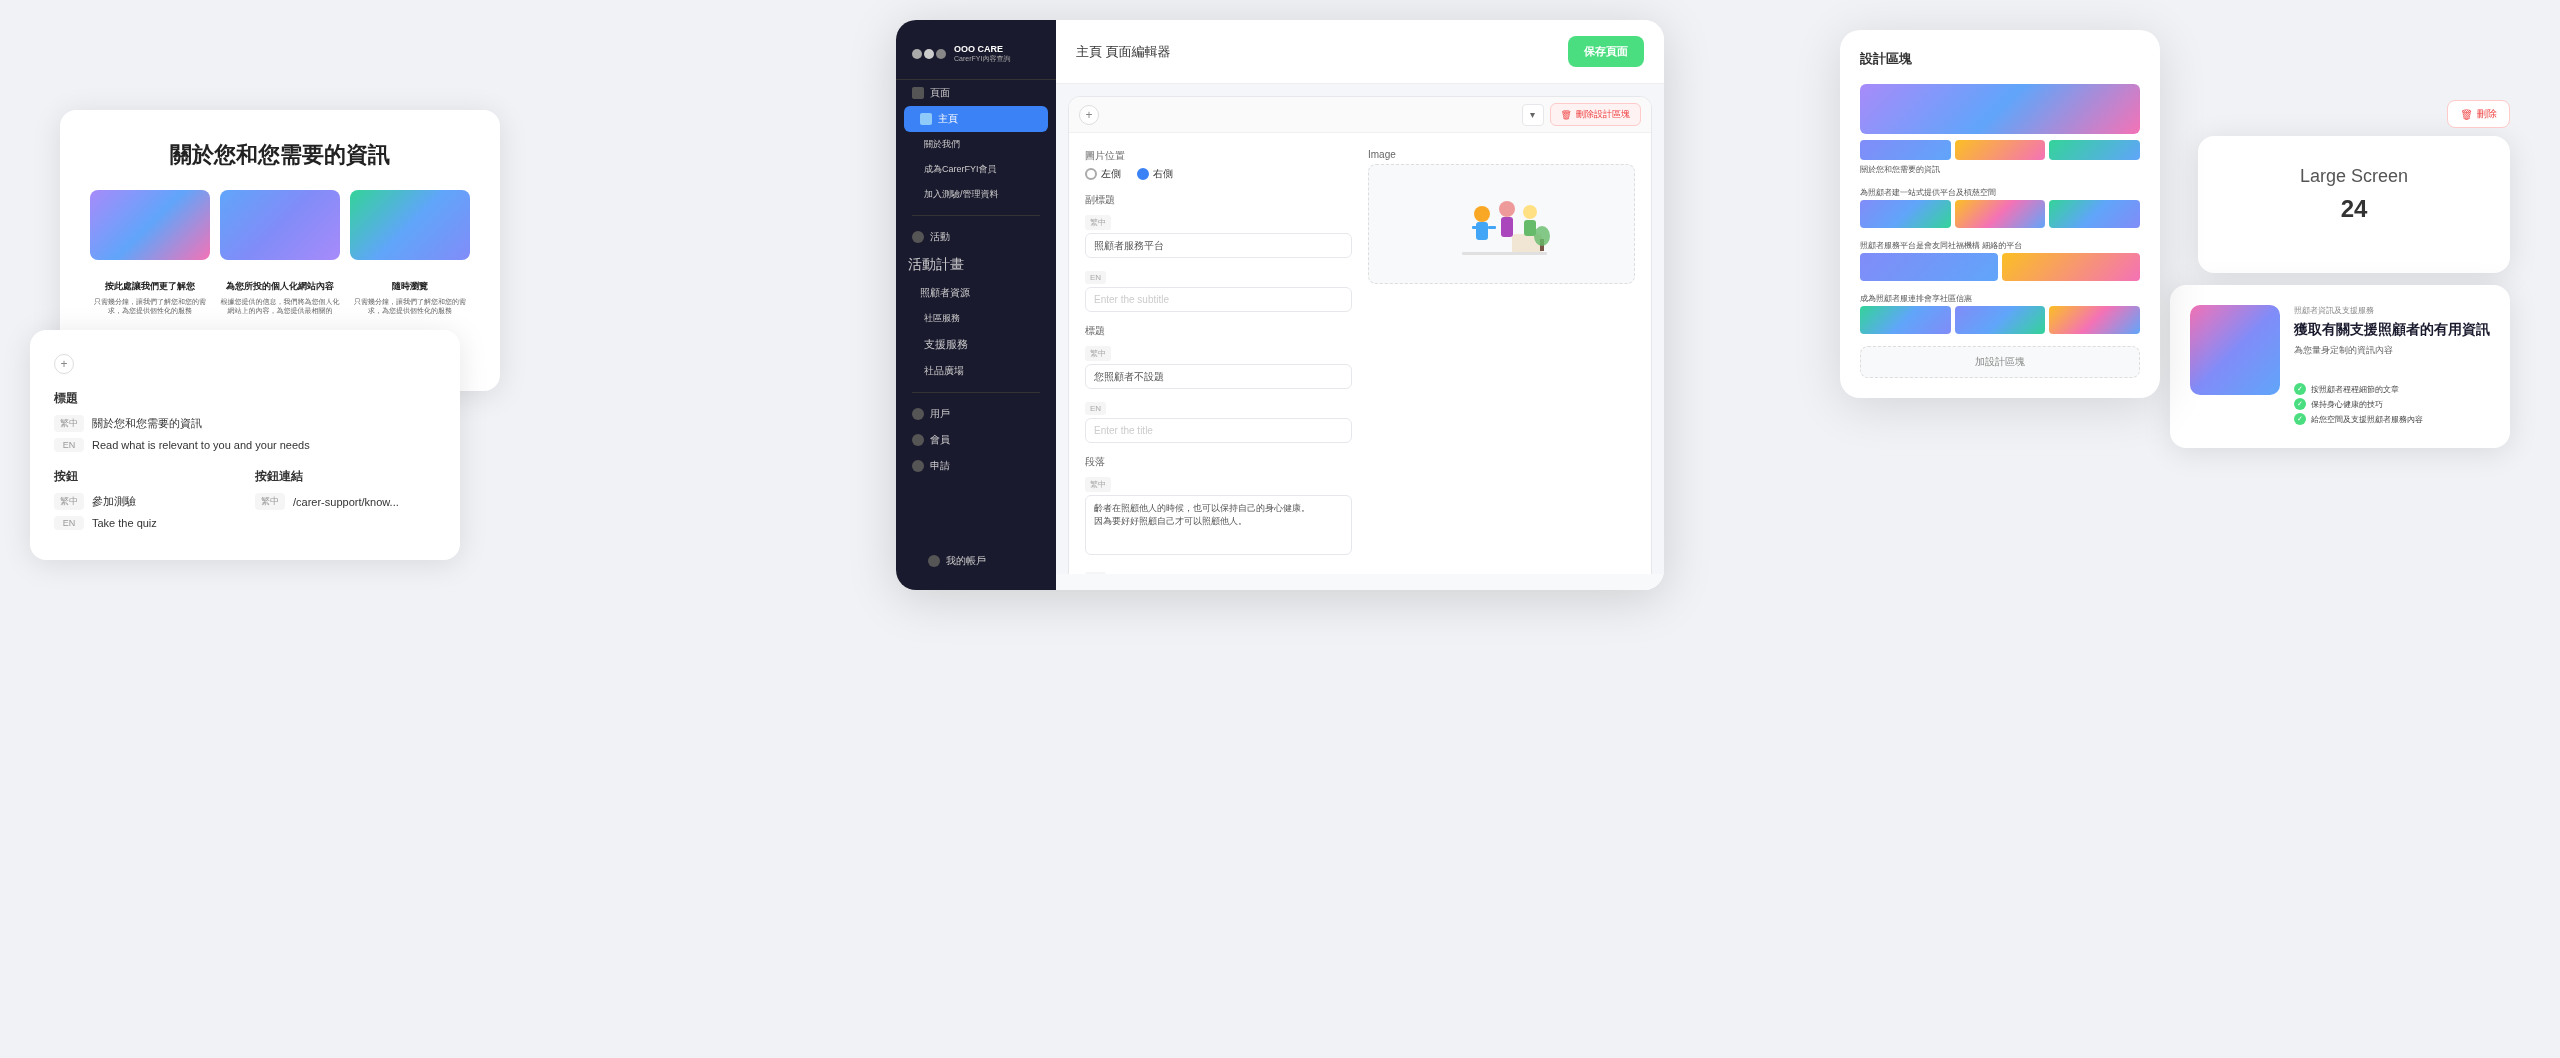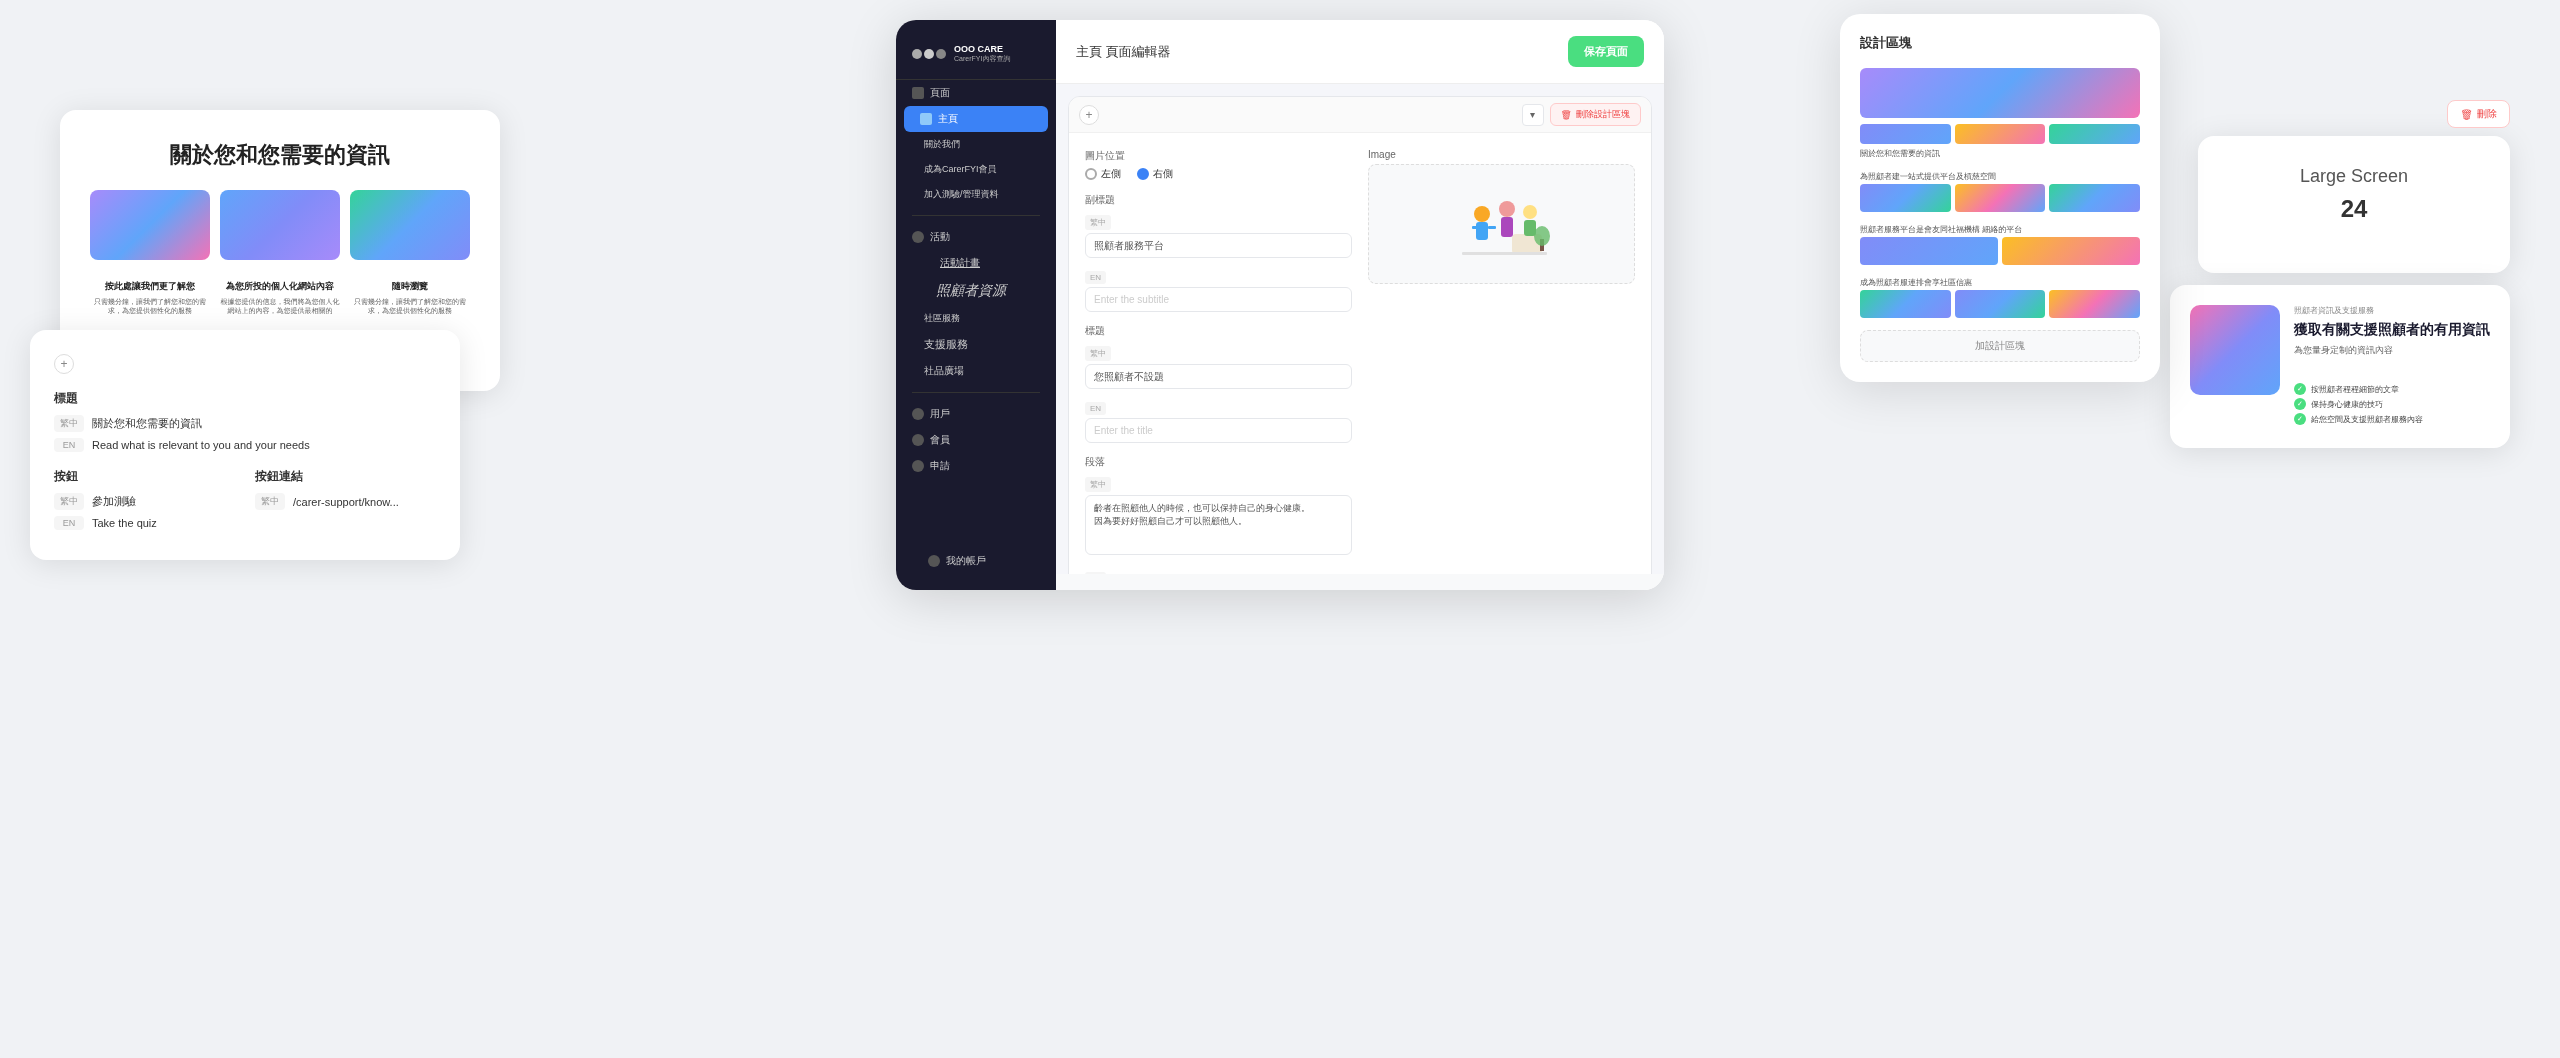--- a/index.html
+++ b/index.html
@@ -395,21 +395,21 @@
       border-radius: 8px;
       display: flex;
       align-items: center;
       justify-content: center;
     }
 
     
     .right-panel {
       position: absolute;
       right: 80px;
-      top: 14px;
+      top: 30px;
       width: 320px;
       background: white;
       border-radius: 20px;
       box-shadow: 0 8px 50px rgba(0,0,0,0.12);
       padding: 20px;
       z-index: 5;
     }
 
     .right-panel-title {
       font-size: 13px;
@@ -727,24 +727,24 @@
     <div class="sidebar-item" style="padding-left:28px; font-size:9px;">
       <span>加入測驗/管理資料</span>
     </div>
 
     <div class="sidebar-divider"></div>
 
     <div class="sidebar-item">
       <div class="s-icon" style="background:#555; border-radius:50%;"></div>
       <span>活動</span>
     </div>
-    <div class="sidebar-item" style="padding-left:44px; font-size:10px;text-decoration:underline;">
+    <div class="sidebar-item" style="padding-left:12px; font-size:14px;">
       <span>活動計畫</span>
     </div>
-    <div class="sidebar-item" style="padding-left:40px; font-size:14px;font-style:italic;">
+    <div class="sidebar-item" style="padding-left:24px; font-size:10px;">
       <span>照顧者資源</span>
     </div>
     <div class="sidebar-item" style="padding-left:28px; font-size:9px;">
       <span>社區服務</span>
     </div>
     <div class="sidebar-item" style="padding-left:28px; font-size:11px;">
       <span>支援服務</span>
     </div>
     <div class="sidebar-item" style="padding-left:28px; font-size:10px;">
       <span>社品廣場</span>

